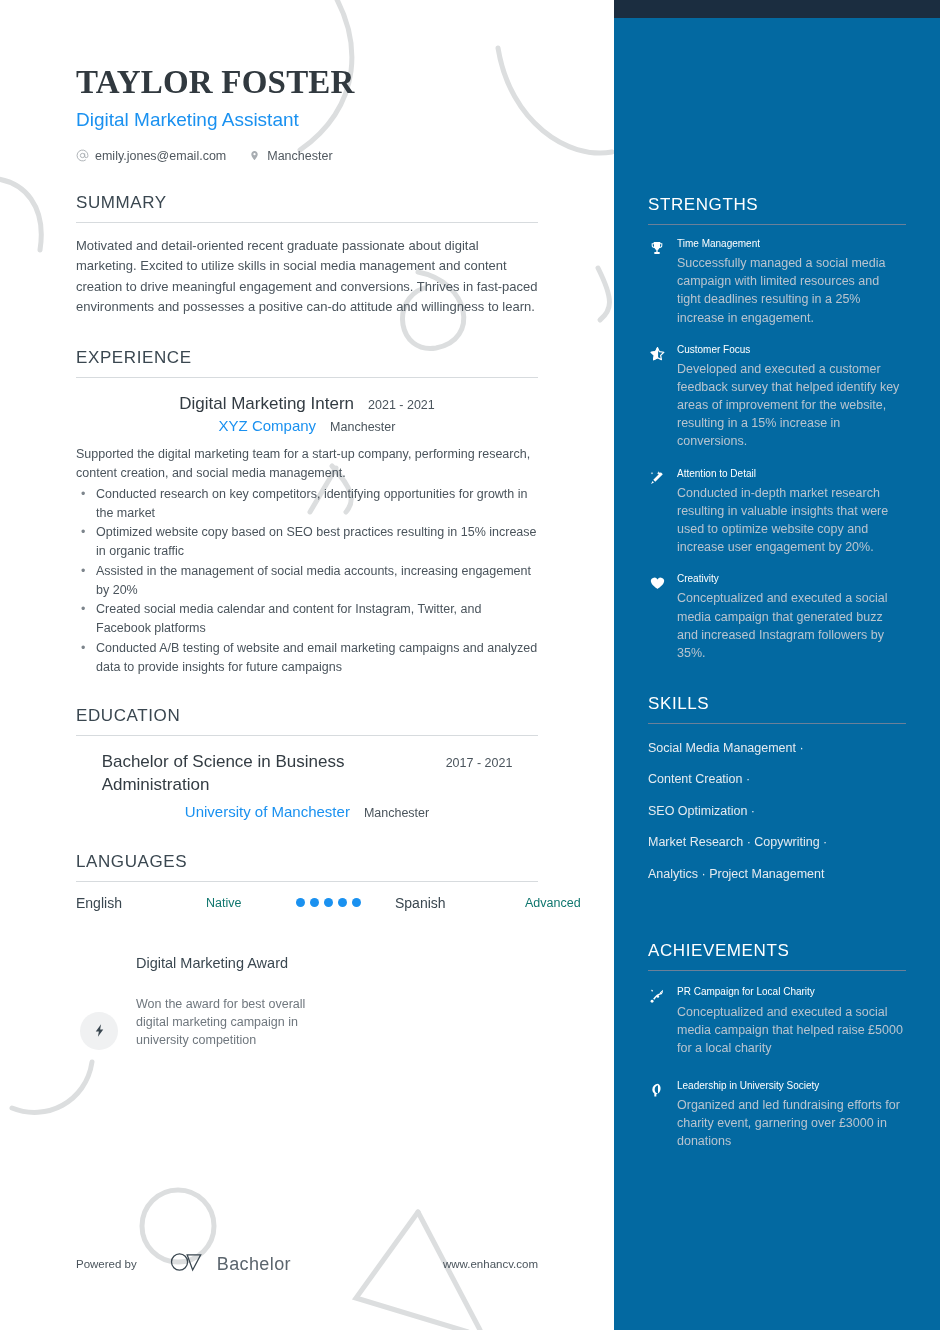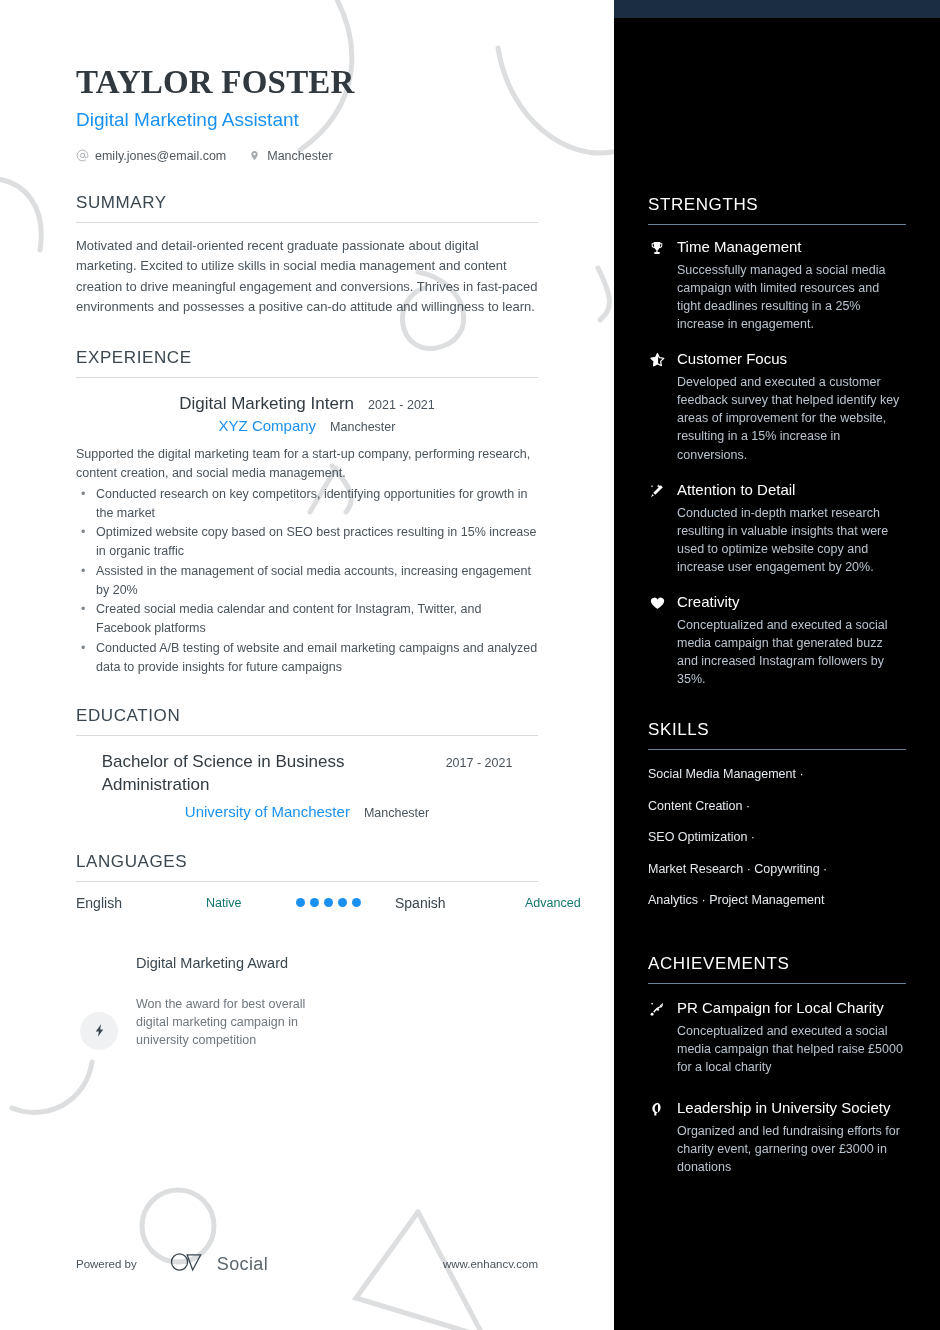--- a/index.html
+++ b/index.html
@@ -14,21 +14,21 @@
   .page { position: relative; width: 940px; height: 1330px; overflow: hidden; }
 
   
   .decor { position: absolute; inset: 0; pointer-events: none; z-index: 0; }
   .decor svg { position: absolute; top: 0; left: 0; }
 
   
   .sidebar {
     position: absolute; top: 0; right: 0;
     width: 326px; height: 1330px;
-    background: #000000;
+    background: #0369a1;
     z-index: 2;
     padding: 0 34px;
   }
   .sidebar-topstrip {
     position: absolute; top: 0; left: 0; right: 0; height: 18px;
     background: #1b2d40;
   }
 
   
   .main {
@@ -113,21 +113,21 @@
     padding-bottom: 9px; border-bottom: 1px solid #6b8099;
     font-weight: normal;
   }
   .s-body { padding-top: 12px; }
 
   .strength { display: flex; gap: 11px; margin-bottom: 16px; }
   .strength:last-child { margin-bottom: 0; }
   .s-ico { flex: 0 0 18px; width: 18px; color: #ffffff; margin-top: 3px; display:flex; justify-content:center; }
   .s-ico svg { display: block; }
   .s-txt { flex: 1; }
-  .s-head { font-size: 15px; color: #ffffff; line-height: 1.32; }
+  .s-head { font-size: 10px; color: #ffffff; line-height: 1.32; }
   .s-desc { font-size: 12.5px; color: #b9c4cf; line-height: 1.45; margin-top: 4px; }
 
   .skill-line { font-size: 12.5px; color: #e6ebf0; line-height: 1.4; margin-bottom: 14px; }
   .skill-line:last-child { margin-bottom: 0; }
 </style>
 </head>
 <body>
 
 <div class="page">
 
@@ -269,21 +269,21 @@
 
     <div class="footer">
       <div class="powered">Powered by</div>
       <div class="brand">
         <span>
           <svg width="38" height="22" viewBox="0 0 44 26" fill="none" stroke="#3a4750" stroke-width="1.5">
             <circle cx="12" cy="13" r="9.5"></circle>
             <path d="M21 4.5h16L27.5 22.5z"></path>
           </svg>
         </span>
-        <span class="brand-name">Social</span>
+        <span class="brand-name">Bachelor</span>
       </div>
       <div class="site">www.enhancv.com</div>
     </div>
 
   </div>
 
   <div class="sidebar">
     <div class="sidebar-topstrip"></div>
 
     <div class="s-sec" style="margin-top:195px">
@@ -346,21 +346,21 @@
       <div class="s-title">SKILLS</div>
       <div class="s-body" style="padding-top:16px">
         <div class="skill-line">Social Media Management ·</div>
         <div class="skill-line">Content Creation ·</div>
         <div class="skill-line">SEO Optimization ·</div>
         <div class="skill-line">Market Research · Copywriting ·</div>
         <div class="skill-line">Analytics · Project Management</div>
       </div>
     </div>
 
-    <div class="s-sec" style="margin-top:44px">
+    <div class="s-sec" style="margin-top:58px">
       <div class="s-title">ACHIEVEMENTS</div>
       <div class="s-body" style="padding-top:14px">
 
         <div class="strength" style="margin-bottom:22px">
           <span class="s-ico">
             <svg width="16" height="16" viewBox="0 0 24 24" fill="currentColor">
               <path d="M21 2.5l-.6 5.1-4.4-.5zM3.4 2.6l2.2.3.3 2.2-2.2-.3zM19.4 6.6c-5.6 1.1-10.4 5-13.2 9.6l1.9 1.4C10.6 13.4 14.8 9.9 19.9 8.9z"></path>
               <circle cx="13.3" cy="12.6" r="1.9"></circle>
               <circle cx="4.6" cy="19.8" r="2.2"></circle>
             </svg>

